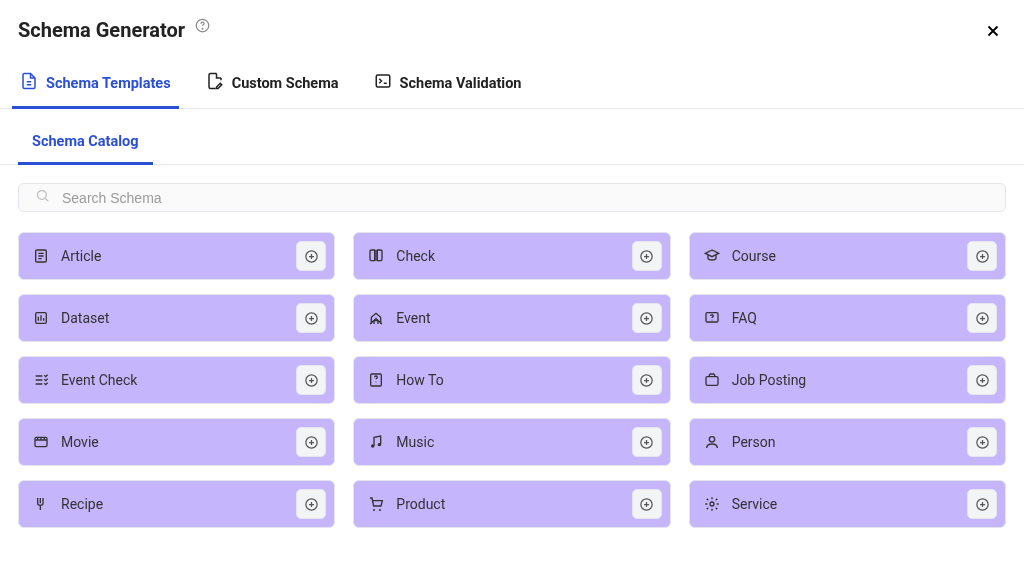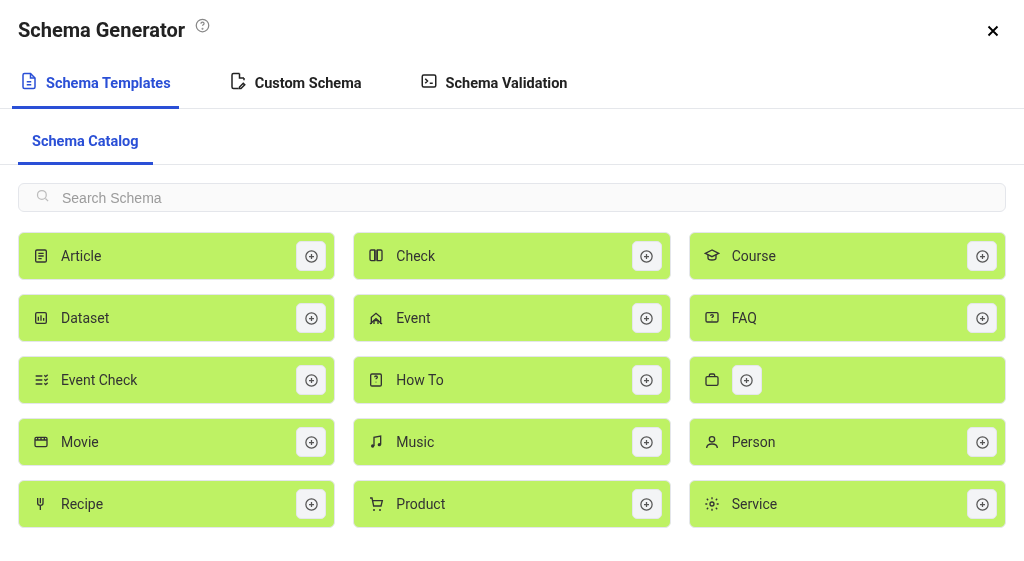--- a/index.html
+++ b/index.html
@@ -32,21 +32,21 @@
     margin-left: auto;
     color: #000;
     display: inline-flex;
     cursor: pointer;
     padding: 4px;
   }
 
   
   .main-tabs {
     display: flex;
-    gap: 54px;
+    gap: 31px;
     padding: 10px 18px 0 18px;
     border-bottom: 1px solid #e5e7eb;
   }
   .main-tab {
     display: flex;
     align-items: center;
     gap: 8px;
     padding: 8px 2px 14px 2px;
     font-size: 14.5px;
     font-weight: 700;
@@ -115,21 +115,21 @@
   
   .grid {
     padding: 6px 18px 0 18px;
     display: grid;
     grid-template-columns: repeat(3, 1fr);
     gap: 14px 18px;
   }
   .card {
     border: 1px solid #e4e6eb;
     border-radius: 6px;
-    background: #bef264;
+    background: #c4b5fd;
     display: flex;
     align-items: center;
     padding: 8px 8px 8px 14px;
     gap: 12px;
     min-height: 48px;
     cursor: pointer;
   }
   .card-icon {
     color: #333;
     display: inline-flex;
@@ -327,20 +327,21 @@
           <use href="#ic-plus"></use>
         </svg>
       </span>
     </div>
     <div class="card">
       <span class="card-icon">
         <svg width="16" height="16" viewBox="0 0 24 24">
           <use href="#ic-job"></use>
         </svg>
       </span>
+      <span class="card-label">Job Posting</span>
       <span class="add-btn">
         <svg width="15" height="15" viewBox="0 0 24 24">
           <use href="#ic-plus"></use>
         </svg>
       </span>
     </div>
     <div class="card">
       <span class="card-icon">
         <svg width="16" height="16" viewBox="0 0 24 24">
           <use href="#ic-movie"></use>

